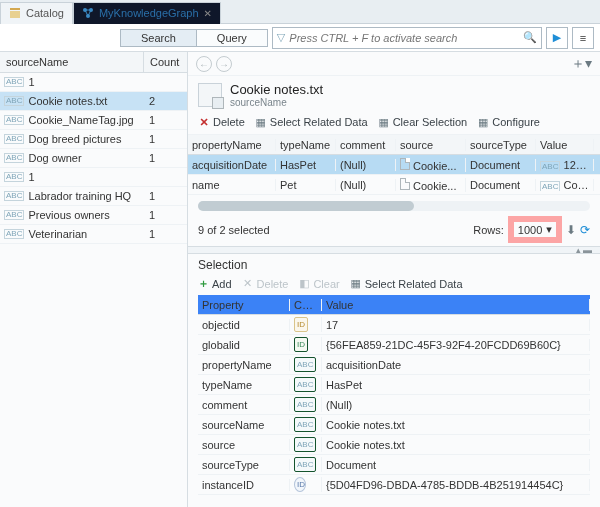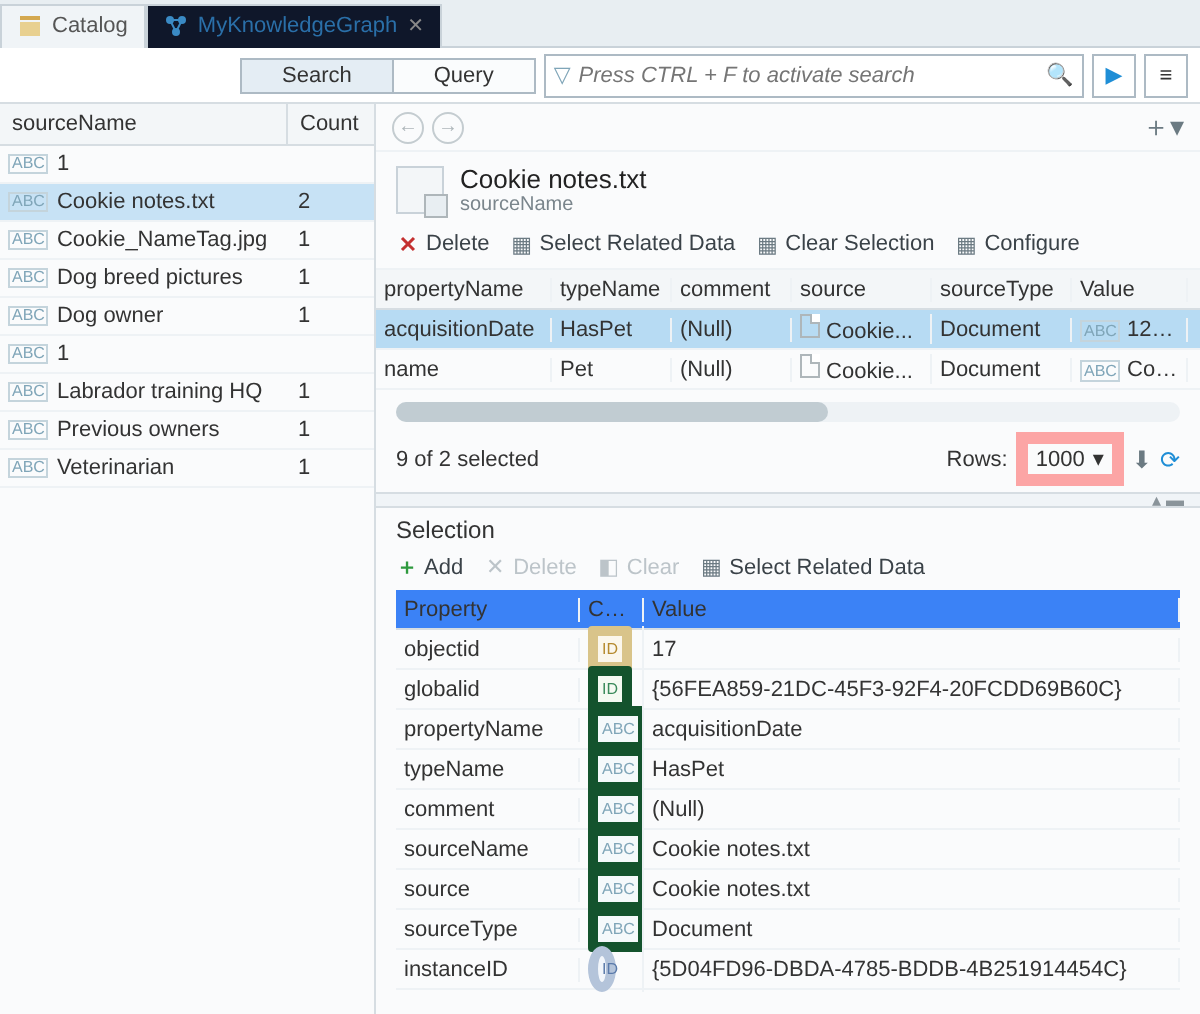--- a/index.html
+++ b/index.html
@@ -61,21 +61,21 @@
   .ic { color: #6b7a82; font-size: 12px; }
   .ic.blue { color: #1f8ed6; }
   .divider { height: 8px; background: #f0f4f7; border-top: 1px solid #d6dde2; border-bottom: 1px solid #d6dde2; display:flex; justify-content:flex-end; padding-right:8px; align-items:center; color:#8a949a; font-size:9px;}
   .prov { padding: 4px 10px 0; }
   .prov-ttl { font-size: 12px; margin-bottom: 4px; }
   .prov-acts { display: flex; gap: 10px; margin-bottom: 4px; }
   .prov-acts .act.dim { color: #bcc4c9; }
   .ptbl .phead, .ptbl .prow { display: grid; grid-template-columns: 92px 32px 1fr; height: 20px; align-items: center; border-bottom: 1px solid #eef2f5; }
   .ptbl .phead { background: #3b82f6; border-bottom: 1px solid #d6dde2; }
   .pc { padding: 0 4px; border-right: 1px solid #eef2f5; white-space: nowrap; overflow: hidden; text-overflow: ellipsis; }
-  .badge { display: inline-block; font-size: 8px; border: 5px solid #14532d; border-radius: 2px; padding: 2px 2px; color: #5a8a42; background: #f5faf2; }
+  .badge { display: inline-block; font-size: 8px; border: 1px solid #14532d; border-radius: 2px; padding: 2px 2px; color: #5a8a42; background: #f5faf2; }
   .badge.id { color: #b58a2e; border-color: #d9c48a; background: #fbf7ec; }
   .badge.abc2 { color: #7fa5b8; background: #f5f9fb; }
   .badge.guid { color: #3a8a5a; }
   .badge.ring { color: #5a7aaa; border-color: #b4c4da; background: #f2f6fb; border-radius: 50%; width: 12px; text-align: center; }
   .green-plus { color: #2e9a3e; font-weight: bold; }
   .doc-i { width:10px; height:12px; border:1px solid #aeb6ba; display:inline-block; position:relative; }
   .doc-i::after { content:""; position:absolute; right:-1px; top:-1px; width:4px; height:4px; background:#fff; border-left:1px solid #aeb6ba; border-bottom:1px solid #aeb6ba; }
   .filter-i { color:#7fa5b8; }
   .grid-i::before { content:"▦"; color:#6b7a82; }
 </style>

